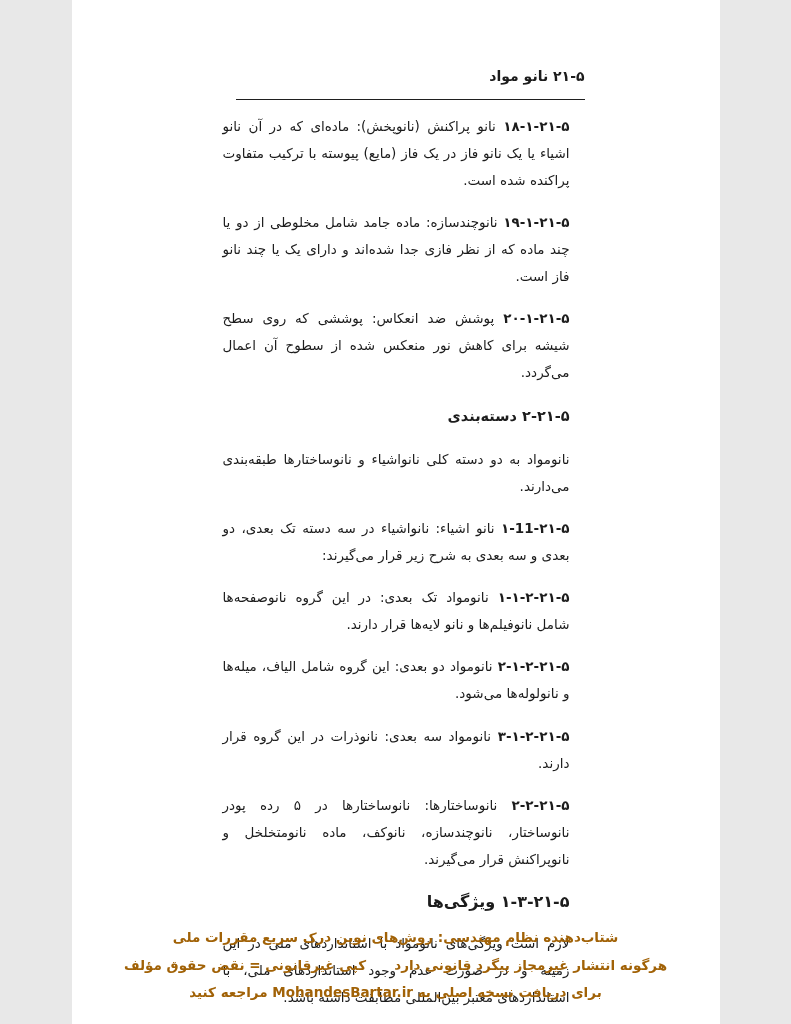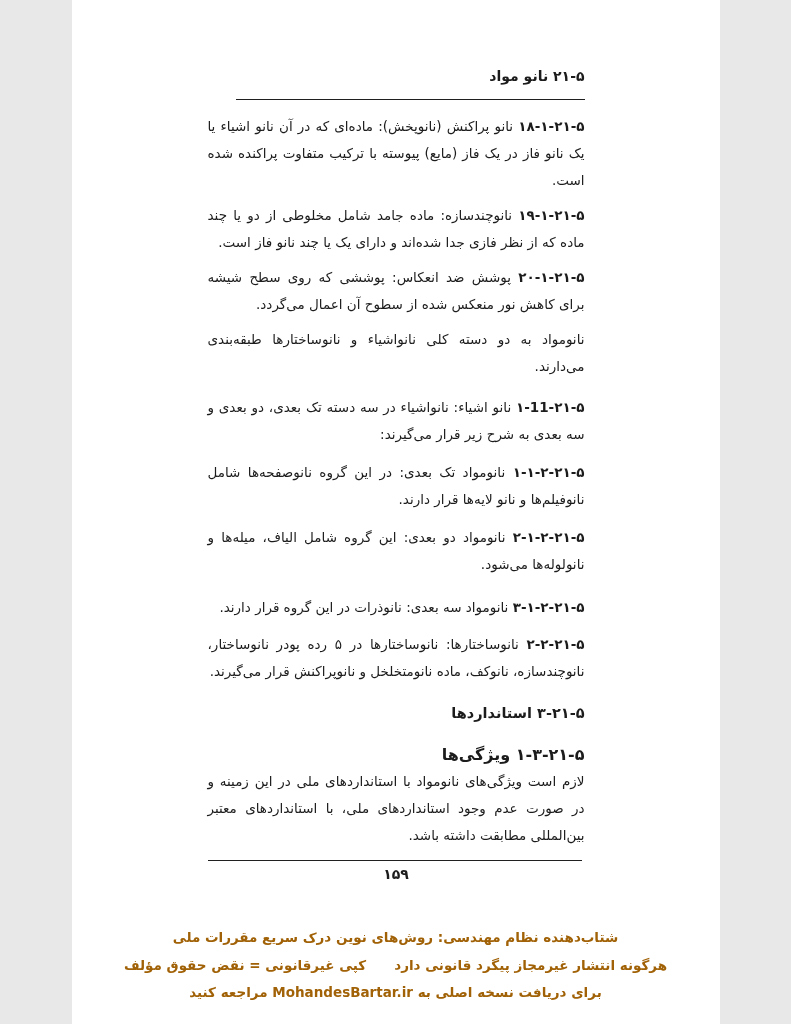--- a/index.html
+++ b/index.html
@@ -22,21 +22,21 @@
   .header .sec-num{font-weight:bold;}
   .header-rule{
     position:absolute;top:99px;left:164px;right:135px;
     border-top:1.7px solid #1f1f1f;height:0;
   }
   .content{
     position:absolute;top:101px;left:136px;right:135px;
     font-size:13.5px;line-height:27px;
     text-align:justify;
   }
-  .para{margin:0;}
+  .para{margin:15px;}
   .num{font-weight:bold;white-space:nowrap;}
   .h2{font-weight:bold;font-size:14.5px;line-height:30px;text-align:right;}
   .h3{font-weight:bold;font-size:16px;line-height:27px;text-align:right;}
   .mt12{margin-top:12px;} .mt8{margin-top:8px;} .mt14{margin-top:14px;}
   .mt11{margin-top:11px;} .mt16{margin-top:16px;} .mt10{margin-top:10px;}
   .mt13{margin-top:13px;} .mt0{margin-top:0;}
   .bottom-rule{
     margin-top:11px;margin-left:0;margin-right:3px;
     border-top:1.6px solid #202020;height:0;
   }
@@ -77,20 +77,24 @@
     <p class="para mt8">
       <span class="num">۱۹-۱-۲۱-۵</span>
       <span>نانوچندسازه: ماده جامد شامل مخلوطی از دو یا چند ماده که از نظر فازی جدا شده‌اند و دارای یک یا چند نانو فاز است.</span>
     </p>
 
     <p class="para mt8">
       <span class="num">۲۰-۱-۲۱-۵</span>
       <span>پوشش ضد انعکاس: پوششی که روی سطح شیشه برای کاهش نور منعکس شده از سطوح آن اعمال می‌گردد.</span>
     </p>
 
+    <p class="para h2 mt14">
+      <span class="num">۲-۲۱-۵</span>
+      <span>دسته‌بندی</span>
+    </p>
 
     <p class="para mt8">
       <span>نانومواد به دو دسته کلی نانواشیاء و نانوساختارها طبقه‌بندی می‌دارند.</span>
     </p>
 
     <p class="para mt14">
       <span class="num">۱-11-۲۱-۵</span>
       <span>نانو اشیاء: نانواشیاء در سه دسته تک بعدی، دو بعدی و سه بعدی به شرح زیر قرار می‌گیرند:</span>
     </p>
 
@@ -107,24 +111,20 @@
     <p class="para mt16">
       <span class="num">۳-۱-۲-۲۱-۵</span>
       <span>نانومواد سه بعدی: نانوذرات در این گروه قرار دارند.</span>
     </p>
 
     <p class="para mt10">
       <span class="num">۲-۲-۲۱-۵</span>
       <span>نانوساختارها: نانوساختارها در ۵ رده پودر نانوساختار، نانوچندسازه، نانوکف، ماده نانومتخلخل و نانوپراکنش قرار می‌گیرند.</span>
     </p>
 
-    <p class="para h2 mt13">
-      <span class="num">۳-۲۱-۵</span>
-      <span>استانداردها</span>
-    </p>
 
     <p class="para h3 mt13">
       <span class="num">۱-۳-۲۱-۵</span>
       <span>ویژگی‌ها</span>
     </p>
 
     <p class="para mt0">
       <span>لازم است ویژگی‌های نانومواد با استانداردهای ملی در این زمینه و در صورت عدم وجود استانداردهای ملی، با استانداردهای معتبر بین‌المللی مطابقت داشته باشد.</span>
     </p>
 

